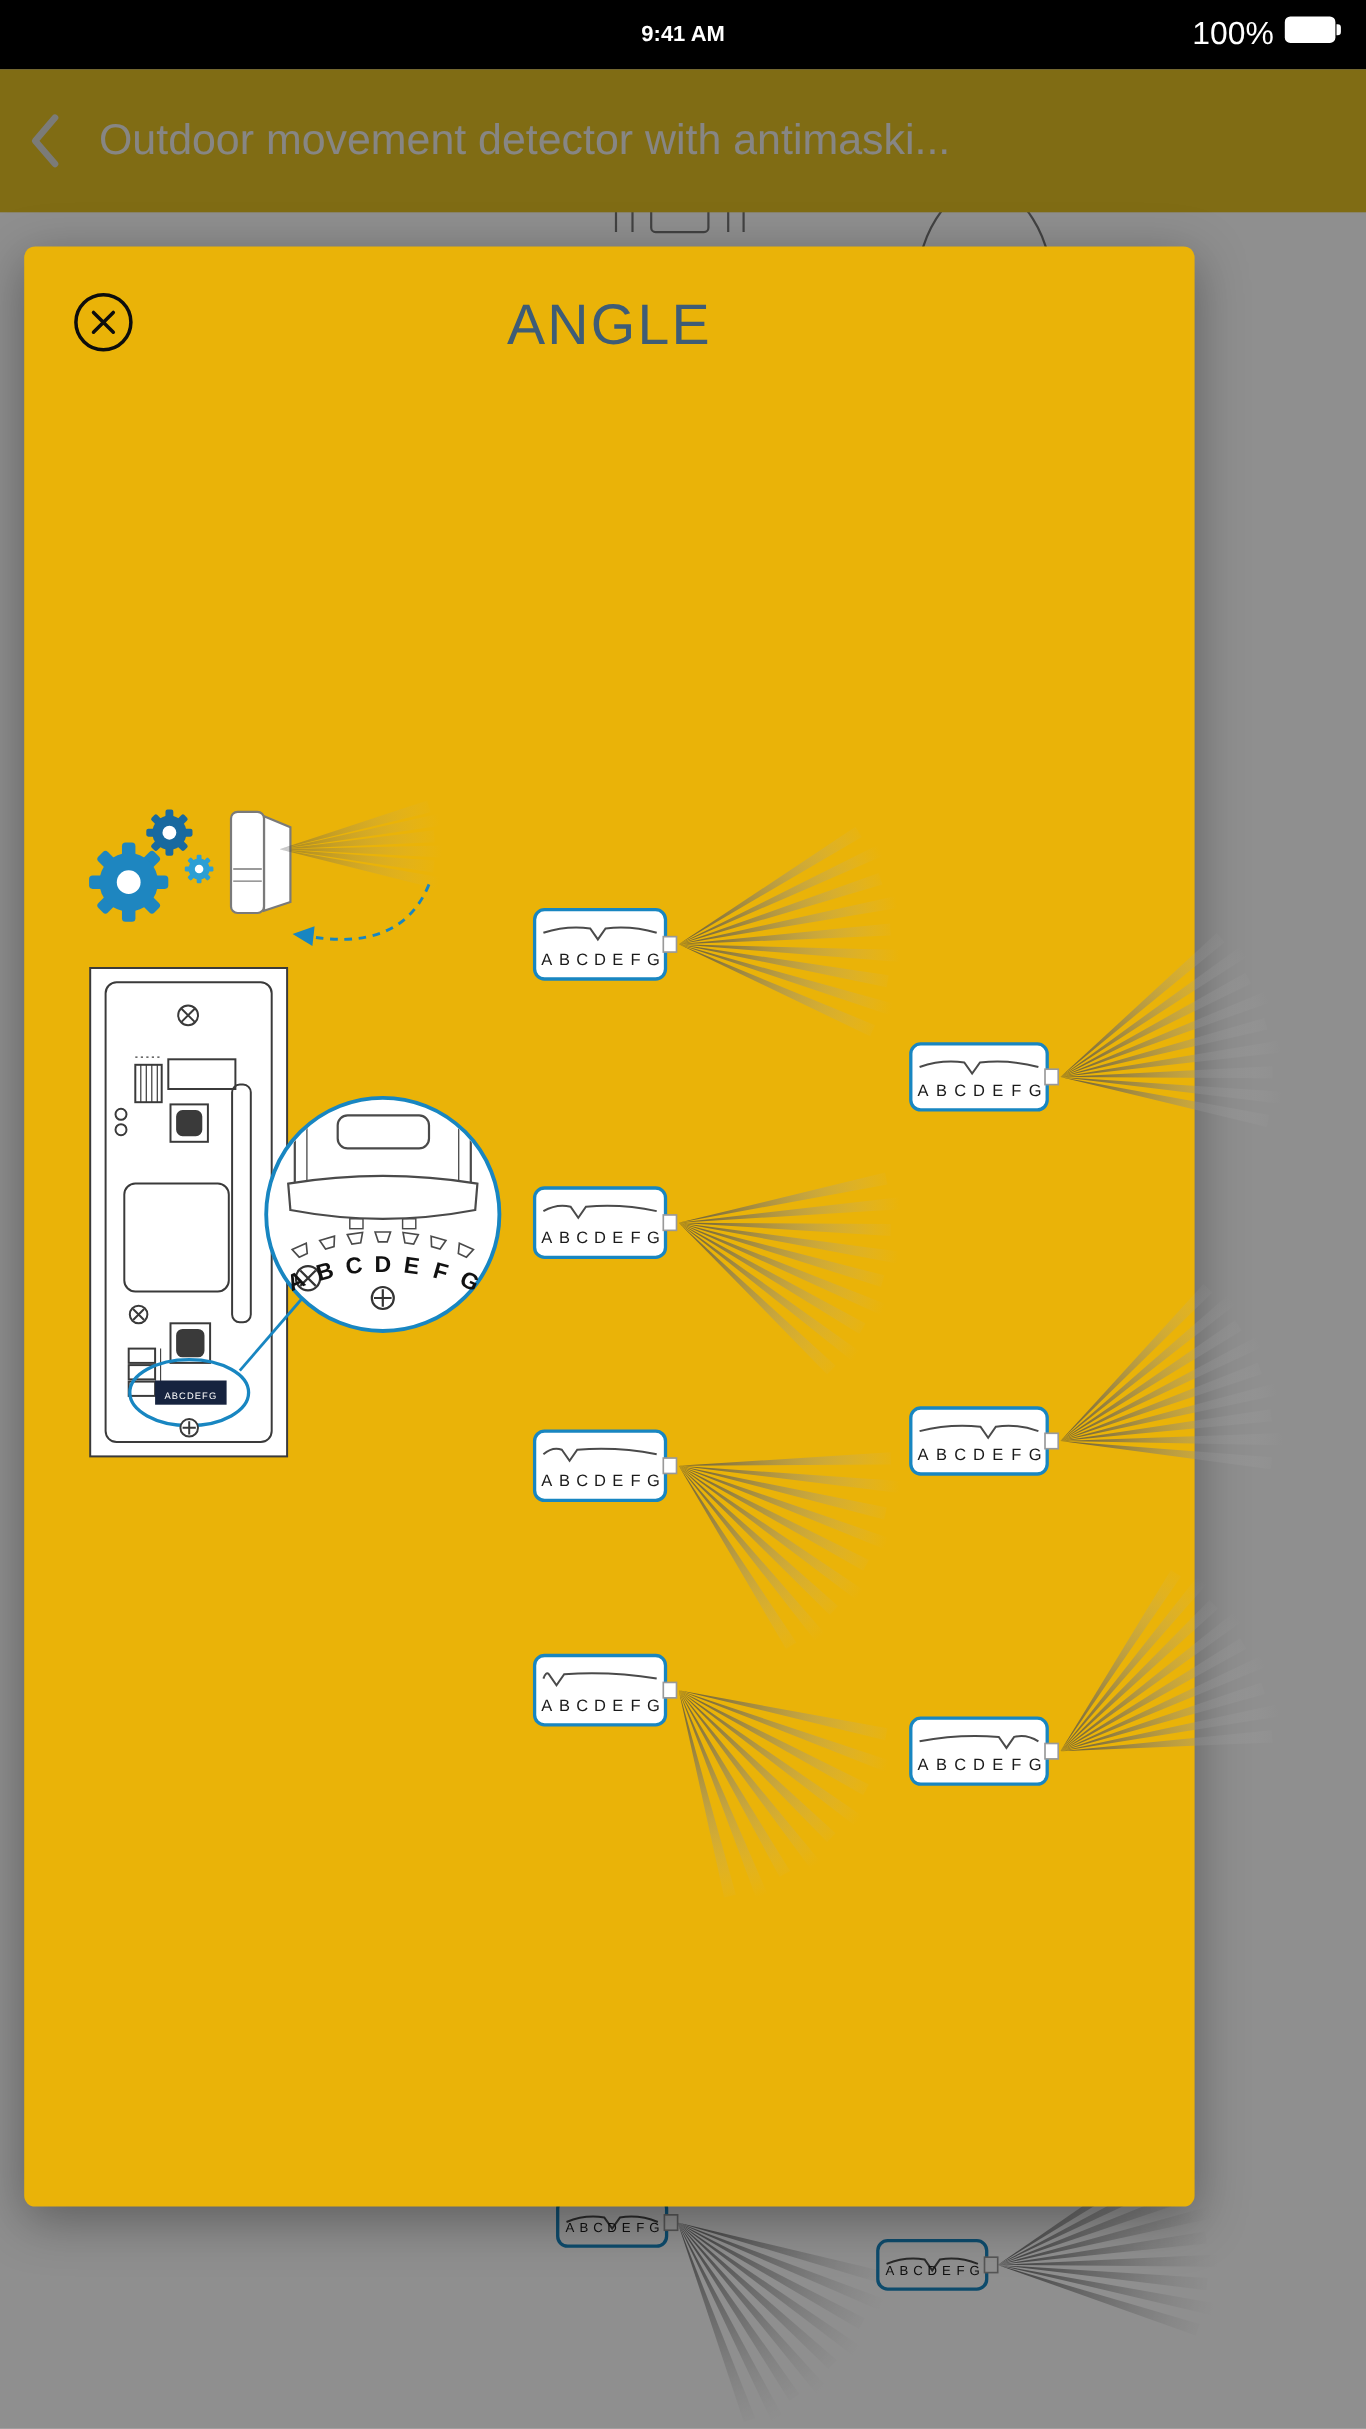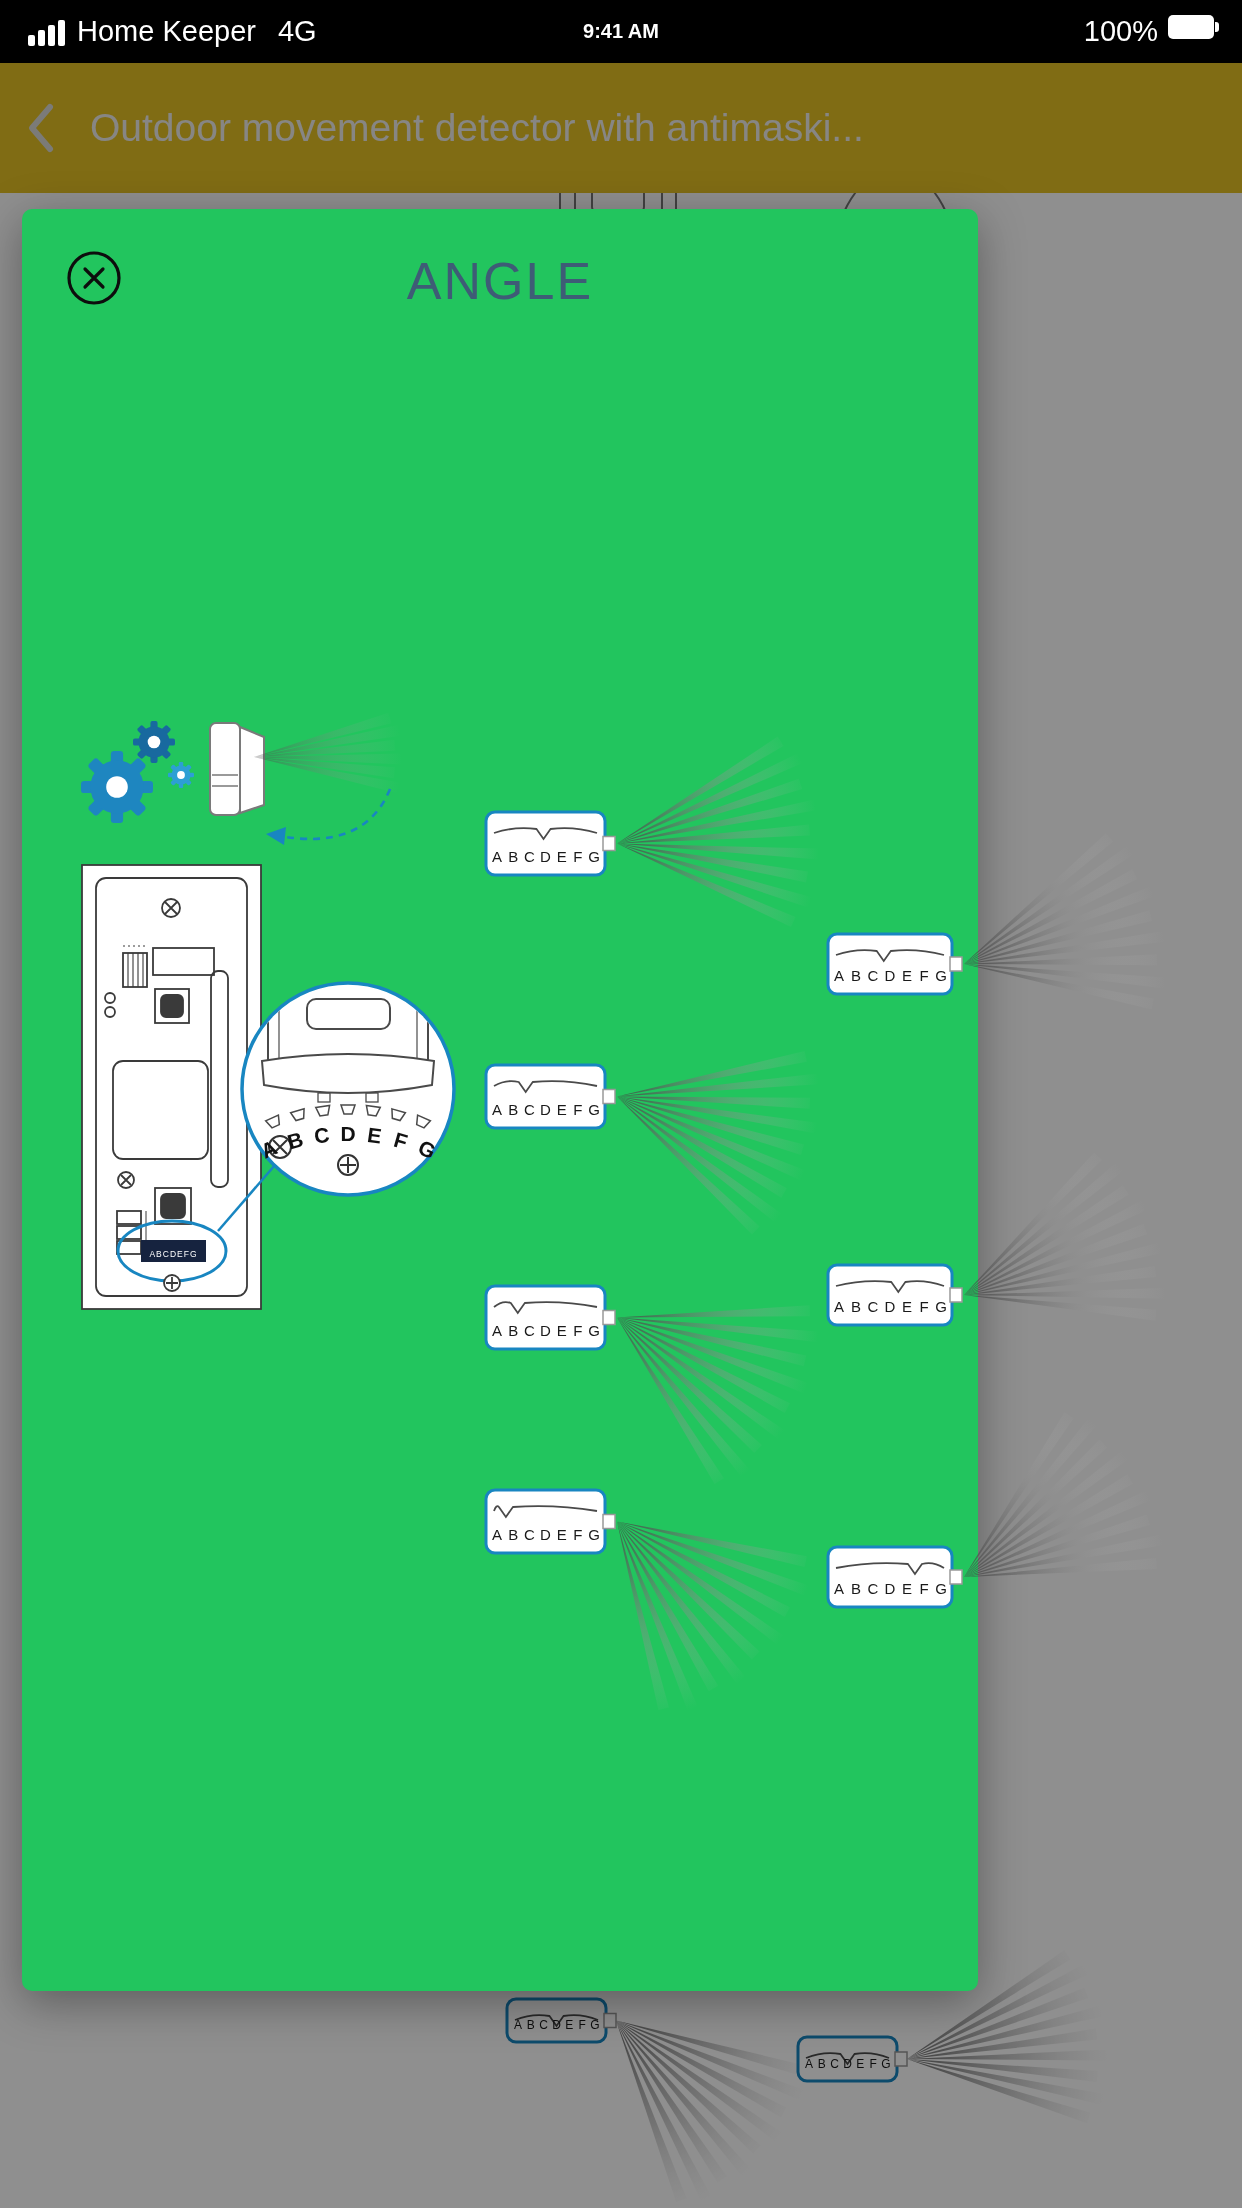--- a/index.html
+++ b/index.html
@@ -23,21 +23,21 @@
     display:flex;align-items:center;padding:0 26px;z-index:1}
   .back-btn{display:flex;align-items:center;width:40px;height:70px}
   .nav-title{color:#f0efec;font-size:39px;font-weight:400;margin-left:24px;white-space:nowrap;overflow:hidden;flex:1}
 
   
   .base{position:absolute;inset:0;background:#fff}
   #bg-svg{position:absolute;left:0;top:0}
   .overlay{position:absolute;left:0;top:63px;right:0;bottom:0;background:rgba(0,0,0,0.44);z-index:10}
 
   
-  .modal{position:absolute;left:22px;top:209px;width:956px;height:1782px;background:#22c55e;
+  .modal{position:absolute;left:22px;top:224px;width:1064px;height:1782px;background:#eab308;
     border-radius:10px;z-index:20;box-shadow:0 12px 46px rgba(0,0,0,.35)}
   .modal-title{position:absolute;top:42px;left:0;width:100%;text-align:center;font-size:52px;
     color:#3e5c76;letter-spacing:2px}
   .close-btn{position:absolute;left:43px;top:40px;width:58px;height:58px;cursor:pointer;background:none;border:none}
   #diagram-svg{position:absolute;left:0;top:0}
   #diagram-svg text,#bg-svg text{font-family:"Liberation Sans",sans-serif}
 </style>
 </head>
 <body>
 
@@ -118,30 +118,20 @@
       <svg width="30" height="52" viewBox="0 0 30 52">
         <polyline points="24,5 6,26 24,47" fill="none" stroke="#dcdbd6" stroke-width="6" stroke-linecap="round" stroke-linejoin="round"></polyline>
       </svg>
     </div>
     <div class="nav-title">Outdoor movement detector with antimaski...</div>
   </div>
 
   <div class="overlay"></div>
 
   <div class="statusbar">
-    <div class="sb-left">
-      <div class="signal">
-        <span class="b1"></span>
-          <span class="b2"></span>
-          <span class="b3"></span>
-          <span class="b4"></span>
-      </div>
-      <span>Home Keeper</span>
-      <span style="margin-left:10px">4G</span>
-    </div>
     <div class="sb-center">9:41 AM</div>
     <div class="sb-right">
       <span>100%</span>
       <div class="battery"></div>
     </div>
   </div>
 
   <div class="modal">
     <button class="close-btn" aria-label="close">
       <svg width="58" height="58" viewBox="0 0 58 58">

